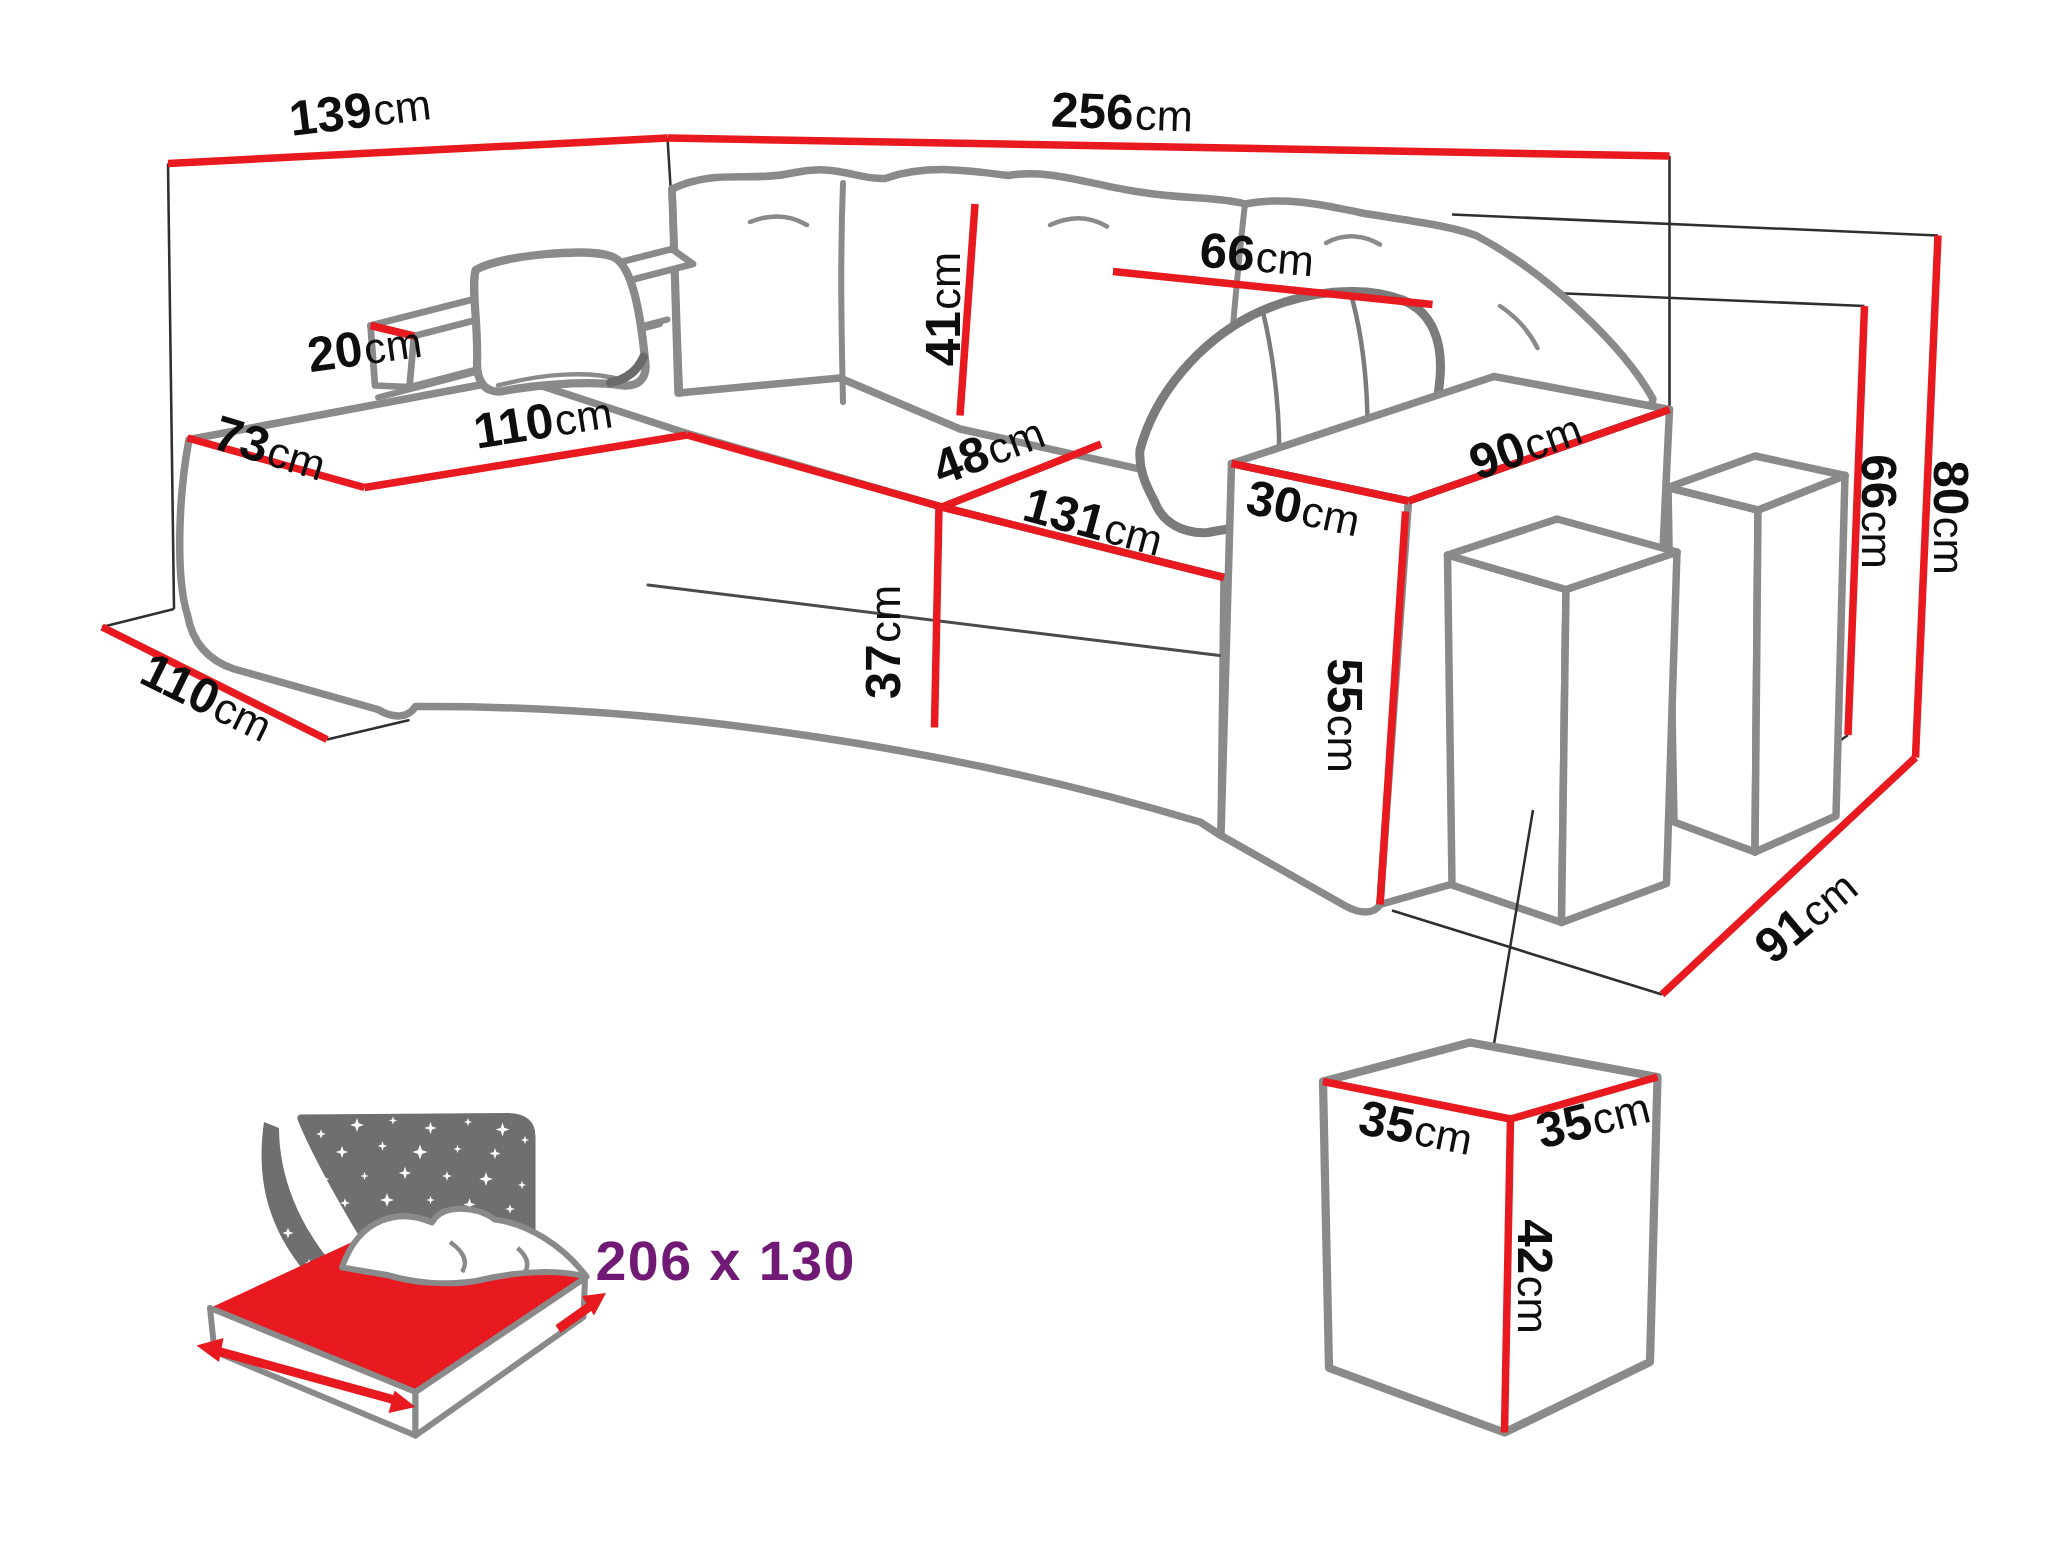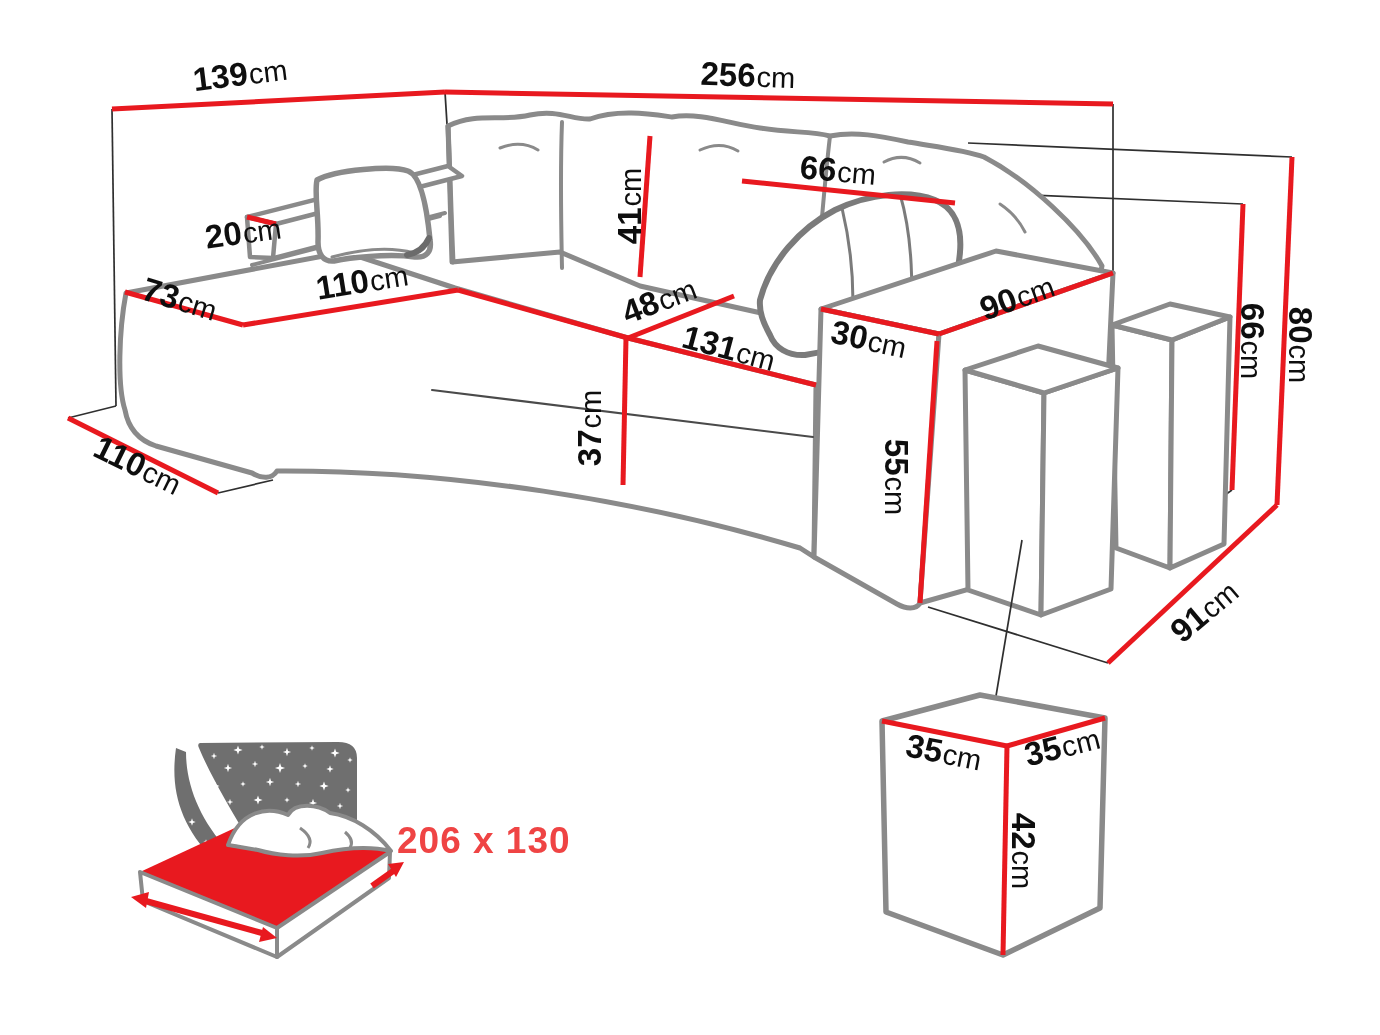--- a/index.html
+++ b/index.html
@@ -2,21 +2,21 @@
 <html><head>
 <meta charset="utf-8">
 <style>
   html,body{margin:0;padding:0;background:#fff;}
   #stage{position:relative;width:1380px;height:1035px;background:#fff;overflow:hidden;
          font-family:"Liberation Sans",sans-serif;}
   #stage svg{position:absolute;left:0;top:0;}
   .dim{position:absolute;white-space:nowrap;color:#0e0e0e;line-height:1;}
   .dim .num{font-weight:700;font-size:33px;letter-spacing:0px;}
   .dim .unit{font-weight:400;font-size:29px;margin-left:1px;}
-  .bedtxt{position:absolute;white-space:nowrap;color:#ef4444;font-weight:700;
+  .bedtxt{position:absolute;white-space:nowrap;color:#701a75;font-weight:700;
           font-size:37px;letter-spacing:1px;line-height:1;}
 </style>
 </head>
 <body>
 
 <div id="stage">
 
 <svg width="1380" height="1035" viewBox="0 0 1380 1035">
   <defs>
     <path id="sparkle" d="M0,-4.6 L1.15,-1.15 L4.6,0 L1.15,1.15 L0,4.6 L-1.15,1.15 L-4.6,0 L-1.15,-1.15 Z"></path>

